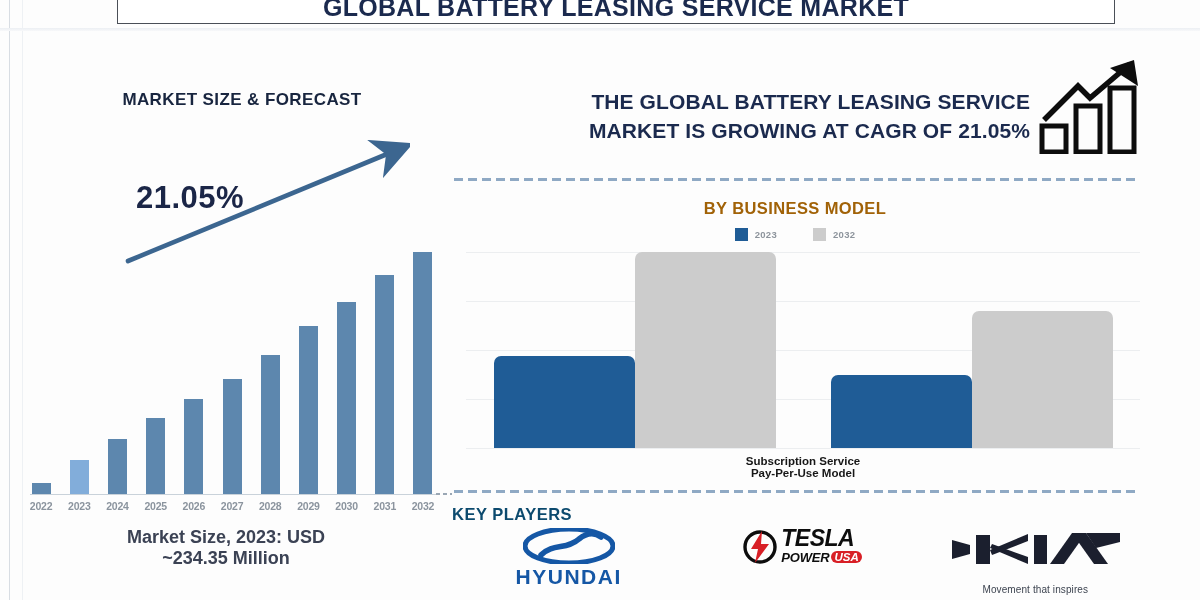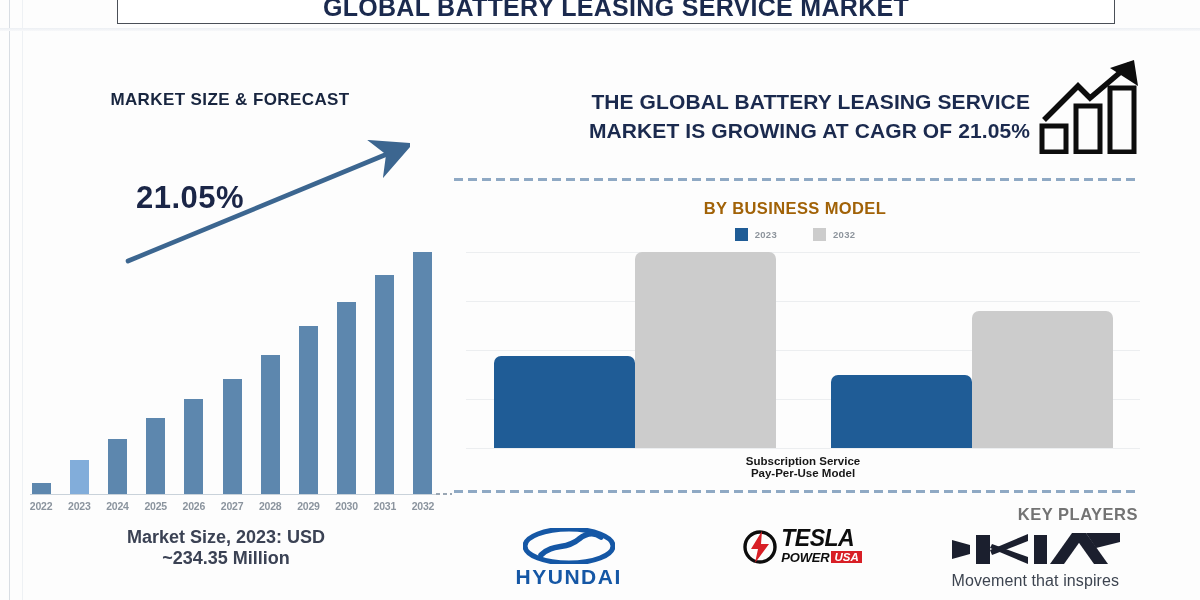--- a/index.html
+++ b/index.html
@@ -25,21 +25,21 @@
   .title-text{
     font-size:25px; font-weight:bold; letter-spacing:.3px;
     color:#1b2a4e; white-space:nowrap; padding-bottom:1px;
   }
   .title-underline{ position:absolute; left:0; top:28px; width:1200px; height:3px;
     background:linear-gradient(to bottom,#eceff3,#f7f8fa); }
 
   
   .left-panel{ position:absolute; left:0; top:40px; width:452px; height:560px; }
   .ms-heading{
-    position:absolute; left:4px; top:50px; width:452px; text-align:center;
+    position:absolute; left:16px; top:50px; width:452px; text-align:center;
     font-size:17px; font-weight:bold; color:#18253f; letter-spacing:.4px;
   }
   .cagr-big{
     position:absolute; left:90px; top:140px; width:200px; text-align:center;
     font-size:31px; font-weight:bold; color:#1b2647; letter-spacing:.5px;
   }
   .arrow-svg{ position:absolute; left:120px; top:100px; }
 
   .lchart{ position:absolute; left:22px; top:200px; width:420px; height:255px; }
   .lchart .axis{ position:absolute; left:8px; bottom:0; width:408px; height:1px;
@@ -89,35 +89,35 @@
   .rchart{ position:absolute; left:14px; top:252px; width:674px; height:196px; }
   .grid{ position:absolute; inset:0; }
   .gline{ position:absolute; left:0; width:674px; height:1px; background:#eceef0; }
   .rbars{ position:absolute; left:0; bottom:0; width:674px; height:196px; display:flex; }
   .group{ flex:1 1 0; display:flex; align-items:flex-end; justify-content:center; gap:0px; height:100%; }
   .rbar{ width:141px; border-radius:7px 7px 0 0; }
 
   .rxlabels{ position:absolute; left:14px; top:455px; width:674px; display:flex;flex-direction:column; }
   .rxl{ flex:1 1 0; text-align:center; font-size:11.5px; font-weight:bold; color:#171717; }
 
-  .kp-title{ position:absolute; left:0; top:505px; width:686px; text-align:right;
-    font-size:16.5px; font-weight:bold; color:#737373; letter-spacing:.5px; }
+  .kp-title{ position:absolute; left:0; top:505px; width:686px; text-align:left;
+    font-size:16.5px; font-weight:bold; color:#0c4a6e; letter-spacing:.5px; }
 
   .logos{ position:absolute; left:0; top:528px; width:700px; height:72px; display:flex; }
   .logo{ flex:1 1 0; display:flex; flex-direction:column; align-items:center; justify-content:flex-start; }
   .hy-word{ font-size:21px; font-weight:bold; color:#1557a5; letter-spacing:1.5px;
     font-family:"Liberation Sans", sans-serif; margin-top:1px; }
   .tesla-wrap{ display:flex; align-items:center; gap:3px; }
   .tesla-word{ font-size:23px; font-weight:bold; color:#0d0d0d; font-style:italic;
     letter-spacing:-.5px; line-height:.95; }
   .tesla-sub{ display:flex; align-items:center; gap:2px; }
   .tesla-power{ font-size:13px; font-weight:bold; color:#0d0d0d; font-style:italic; letter-spacing:-.2px; }
   .tesla-usa{ font-size:11.5px; font-weight:bold; color:#ffffff; background:#d81f26;
-    padding:0 3px; font-style:italic; }
-  .kia-tag{ font-size:16px; color:#3d4450; margin-top:2px; letter-spacing:.1px; }
+    padding:0 3px; font-style:italic;border-radius:6px; }
+  .kia-tag{ font-size:10px; color:#3d4450; margin-top:14px; letter-spacing:.1px; }
 </style>
 </head>
 <body>
 
 <div id="root">
 
   <div class="page-rule-left"></div>
   <div class="page-rule-left2"></div>
 
   <div class="title-box">

